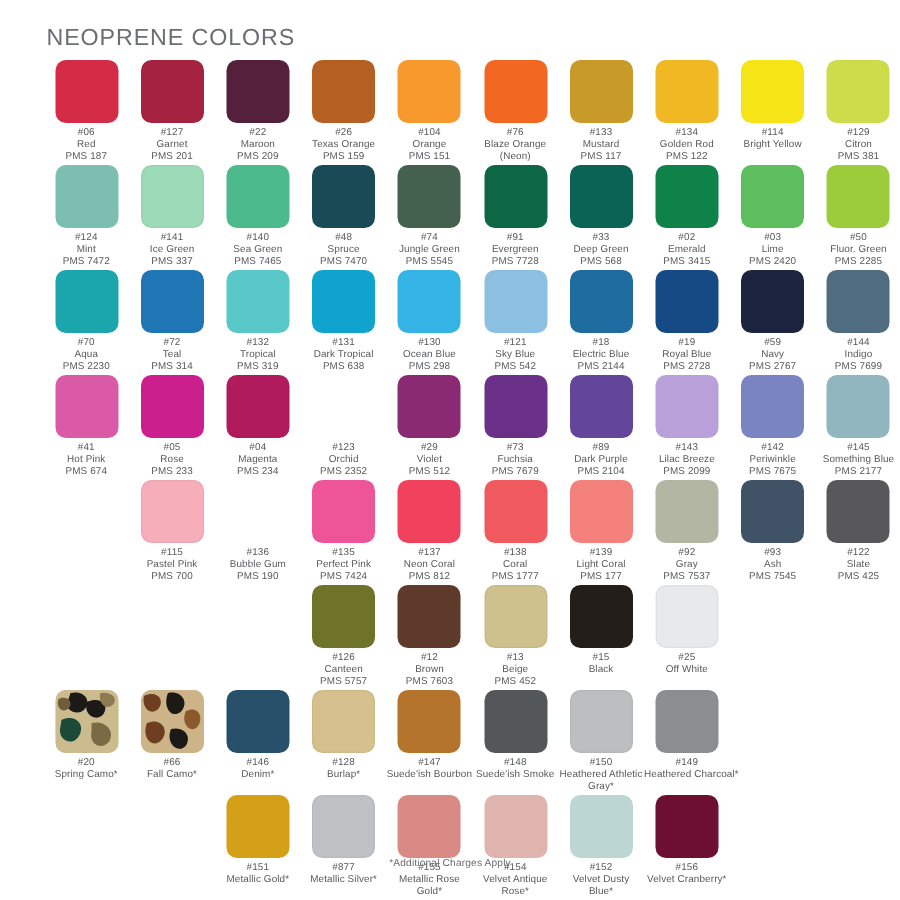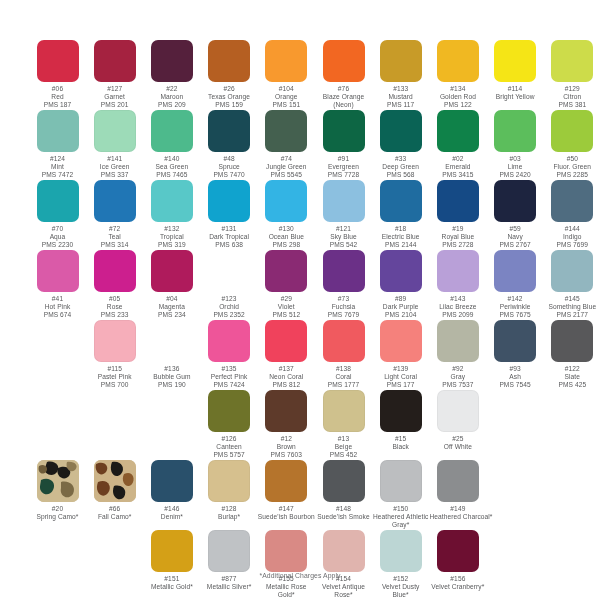--- a/index.html
+++ b/index.html
@@ -134,20 +134,21 @@
     display: block;
     width: 42px;
     height: 42px;
   }
 </style>
 </head>
 <body>
 
 <div id="sheet">
 
+  <div id="page-title">NEOPRENE COLORS</div>
 
   <div class="swatch-grid" id="swatch-grid">
       <div class="swatch-row">
         <div class="swatch-cell" style="left: 29px;">
           <div class="swatch-chip" style="background: rgb(212, 43, 70);"></div>
           <div class="swatch-label">
             <span class="ln code">#06</span>
             <span class="ln">Red</span>
             <span class="ln">PMS 187</span>
           </div>

